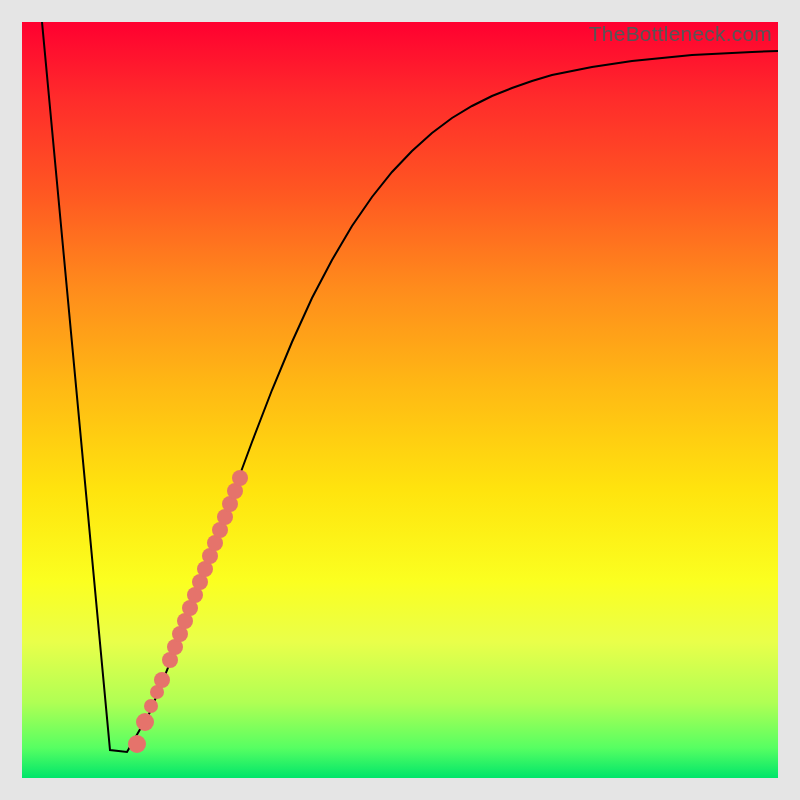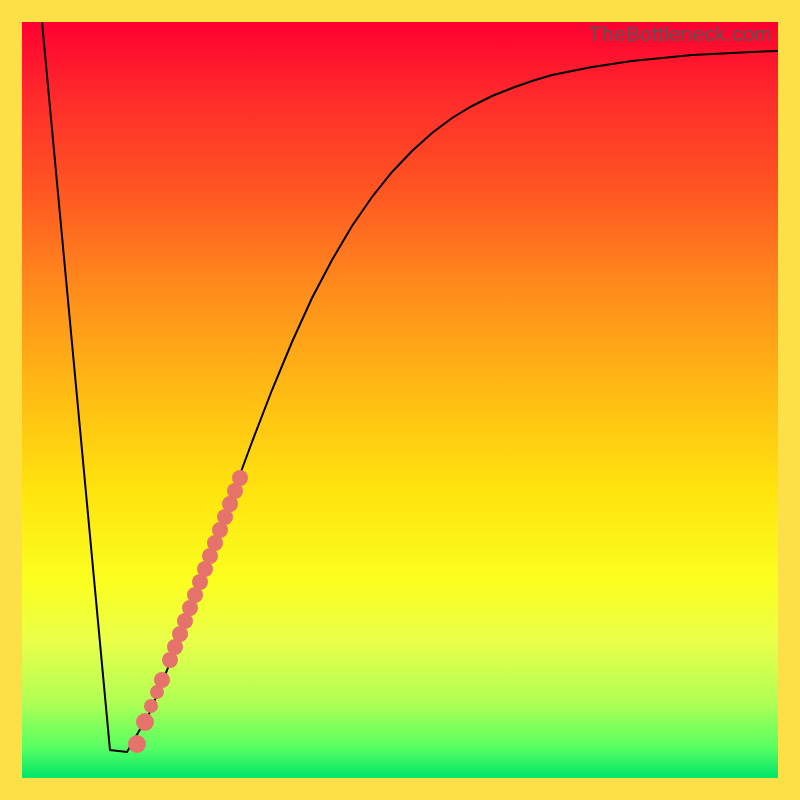--- a/index.html
+++ b/index.html
@@ -8,21 +8,21 @@
     width: 800px;
     height: 800px;
     overflow: hidden;
     background: #000;
     font-family: Arial, Helvetica, sans-serif;
   }
   .frame {
     position: relative;
     width: 800px;
     height: 800px;
-    background: #fde047;
+    background: #e5e5e5;
   }
   .plot {
     position: absolute;
     left: 22px;
     top: 22px;
     width: 756px;
     height: 756px;
     background: linear-gradient(
       to bottom,
       #ff0030 0%,

